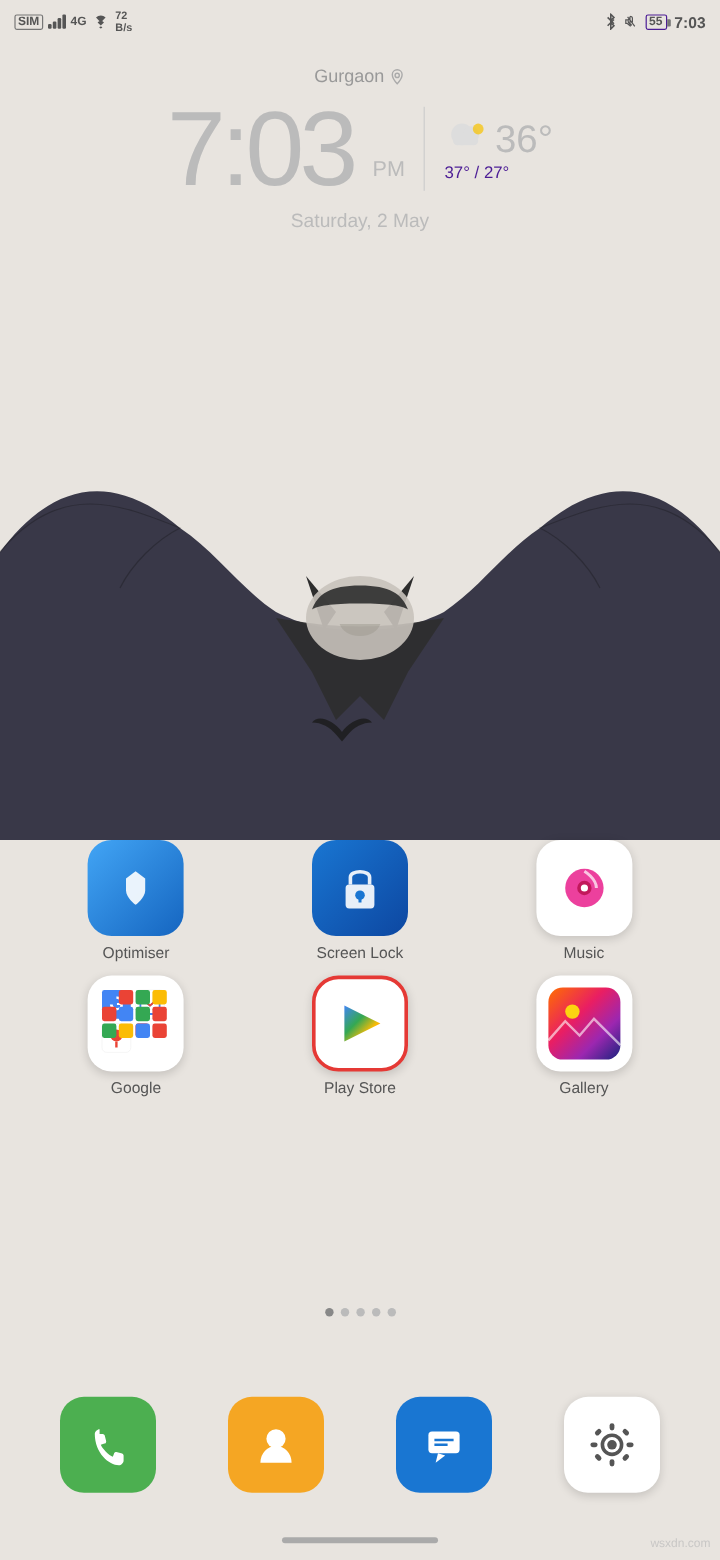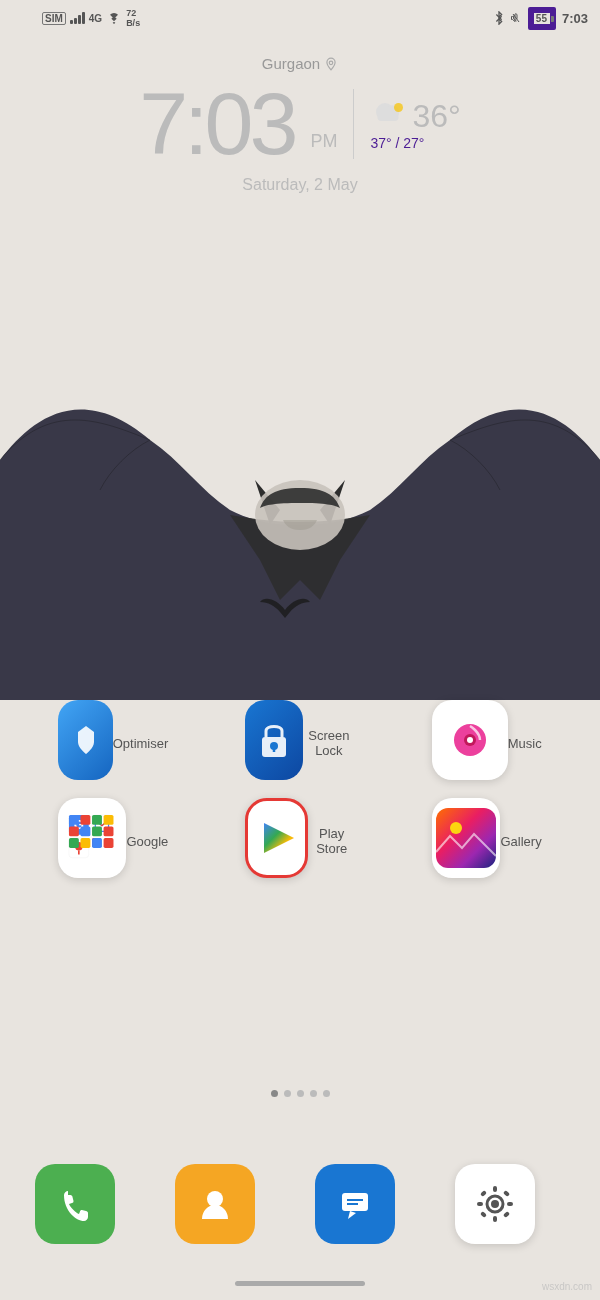--- a/index.html
+++ b/index.html
@@ -143,21 +143,21 @@
       left: 0; right: 0;
       padding: 0 20px;
     }
     .app-row {
       display: flex;
       justify-content: space-around;
       margin-bottom: 12px;
     }
     .app-item {
       display: flex;
-      flex-direction: row;
+      flex-direction: column;
       align-items: center;
       width: 110px;
       cursor: pointer;
     }
     .app-icon-wrap {
       width: 80px;
       height: 80px;
       border-radius: 20px;
       display: flex;
       align-items: center;
@@ -246,21 +246,21 @@
       opacity: 0.7;
     }
   </style>
 </head>
 <body>
 
 <div class="wallpaper"></div>
 
 <div class="status-bar">
   <div class="status-left">
-    <span style="font-size:10px; border:1px solid #777; padding:0 2px; border-radius:2px;margin-left:30px;">SIM</span>
+    <span style="font-size:10px; border:1px solid #777; padding:0 2px; border-radius:2px;">SIM</span>
     <div class="signal-bars">
       <div class="signal-bar" style="height:4px;"></div>
       <div class="signal-bar" style="height:6px;"></div>
       <div class="signal-bar" style="height:9px;"></div>
       <div class="signal-bar" style="height:12px;"></div>
     </div>
     <span style="font-size:10px; font-weight:700;">4G</span>
     <svg width="16" height="12" viewBox="0 0 24 18">
       <path d="M12 14l-4-4a5.6 5.6 0 018 0z" fill="#555"></path>
       <path d="M12 18l-2-2a3 3 0 014 0z" fill="#555"></path>
@@ -273,21 +273,21 @@
     <svg width="10" height="14" viewBox="0 0 10 16">
       <path d="M5 1l3 3-3 3V1zM5 9l3 3-3 3V9z" stroke="#555" stroke-width="1.5" fill="none"></path>
       <line x1="2" y1="4" x2="8" y2="10" stroke="#555" stroke-width="1.5"></line>
       <line x1="2" y1="12" x2="8" y2="6" stroke="#555" stroke-width="1.5"></line>
     </svg>
 
     <svg width="12" height="14" viewBox="0 0 24 24">
       <path d="M6 4L18 20M10 4.5C10 3 14 3 14 6v6c0 1-.3 2-1 2.5M7 9v3c0 3 5 5 5 5v2M5 9H3v6h2l5 4V5L7 9z" stroke="#555" stroke-width="2" fill="none"></path>
     </svg>
 
-    <span style="font-size:10px; border:6px solid #4c1d95; border-radius:2px; padding:0 3px 0 2px; position:relative;">
+    <span style="font-size:10px; border:1px solid #4c1d95; border-radius:2px; padding:0 3px 0 2px; position:relative;">
       55
       <span style="position:absolute; right:-4px; top:3px; width:3px; height:6px; background:#777; border-radius:0 1px 1px 0;"></span>
     </span>
     <span style="font-size:13px; font-weight:600;">7:03</span>
   </div>
 </div>
 
 <div class="clock-area">
   <div class="location-row">
     <span>Gurgaon</span>

